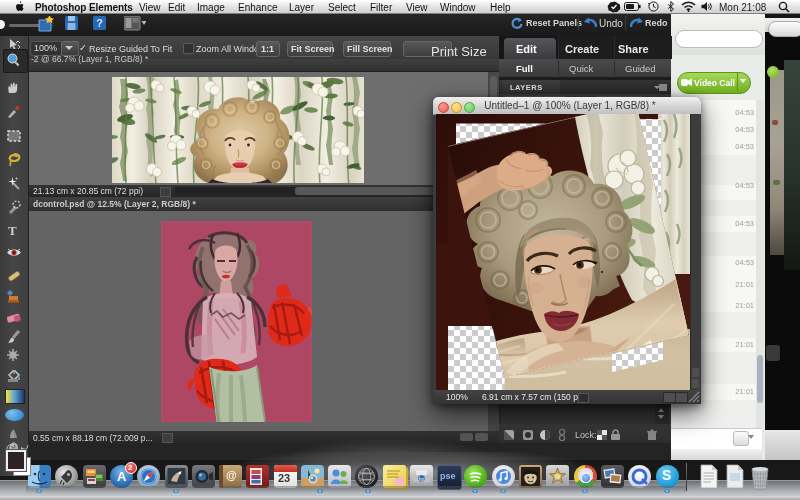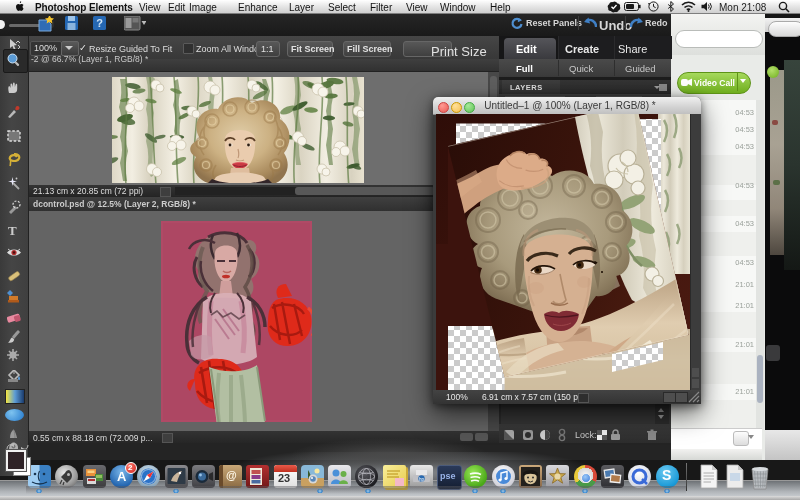--- a/index.html
+++ b/index.html
@@ -94,54 +94,54 @@
 <svg class="abs" style="left:510px;top:17px" width="13" height="13">
     <path d="M10.5 3.5 A4.5 4.5 0 1 0 11.5 7" stroke="#4f8fd0" stroke-width="2.2" fill="none"></path>
     <path d="M8 1 l4 2.2 -4.2 2z" fill="#4f8fd0"></path>
   </svg>
 <div class="abs tx" style="left:526px;top:18px;font-size:9px;font-weight:bold;color:#d6d6d6">Reset Panels</div>
 <div class="abs" style="left:578px;top:16px;width:1px;height:14px;background:#3c3c3c"></div>
 <svg class="abs" style="left:583px;top:17px" width="14" height="12">
     <path d="M13 10 A6.5 6.5 0 0 0 3 4" stroke="#3f7fc4" stroke-width="2.4" fill="none"></path>
     <path d="M5.5 0.5 L1 5 L7 6.5 Z" fill="#3f7fc4"></path>
   </svg>
-<div class="abs tx" style="left:599px;top:18px;font-size:13px;font-weight:bold;color:#d6d6d6">Undo</div>
+<div class="abs tx" style="left:599px;top:18px;font-size:10px;font-weight:normal;color:#d6d6d6">Undo</div>
 <div class="abs" style="left:625px;top:16px;width:1px;height:14px;background:#3c3c3c"></div>
 <svg class="abs" style="left:630px;top:17px" width="14" height="12">
     <path d="M1 10 A6.5 6.5 0 0 1 11 4" stroke="#3f7fc4" stroke-width="2.4" fill="none"></path>
     <path d="M8.5 0.5 L13 5 L7 6.5 Z" fill="#3f7fc4"></path>
   </svg>
 <div class="abs tx" style="left:645px;top:18px;font-size:9px;font-weight:bold;color:#d6d6d6">Redo</div>
 
 <div class="abs" style="left:0;top:36px;width:671px;height:23px;background:linear-gradient(#464646,#383838)"></div>
 <div class="abs" style="left:30px;top:41px;width:30px;height:13px;background:#333;border:1px solid #555;border-radius:2px"></div>
 <div class="abs tx" style="left:34px;top:43px;font-size:9px;color:#ddd">100%</div>
 <div class="abs" style="left:61px;top:41px;width:16px;height:13px;background:linear-gradient(#5a5a5a,#3a3a3a);border:1px solid #666;border-radius:2px"></div>
 <div class="abs" style="left:65px;top:46px;width:0;height:0;border-left:4px solid transparent;border-right:4px solid transparent;border-top:4px solid #ccc"></div>
 <div class="abs tx" style="left:80px;top:42px;font-size:9.5px;color:#2a2a2a">✓</div>
 <div class="abs tx" style="left:79px;top:42px;font-size:9.5px;color:#ddd">✓</div>
 <div class="abs tx" style="left:89px;top:44px;font-size:9px;color:#ddd">Resize Guided To Fit</div>
 <div class="abs" style="left:183px;top:43px;width:9px;height:9px;background:#303030;border:1px solid #5a5a5a;border-radius:1px"></div>
 <div class="abs tx" style="left:196px;top:44px;font-size:9px;color:#ddd">Zoom All Windows</div>
 <div class="abs" style="left:256px;top:41px;width:22px;height:14px;background:linear-gradient(#585858,#3f3f3f);border:1px solid #666;border-radius:3px"></div>
-<div class="abs tx" style="left:261px;top:44px;font-size:9px;font-weight:normal;color:#e2e2e2">1:1</div>
+<div class="abs tx" style="left:261px;top:44px;font-size:9px;font-weight:bold;color:#e2e2e2">1:1</div>
 <div class="abs" style="left:287px;top:41px;width:44px;height:14px;background:linear-gradient(#585858,#3f3f3f);border:1px solid #666;border-radius:3px"></div>
 <div class="abs tx" style="left:291px;top:44px;font-size:9px;font-weight:bold;color:#e2e2e2">Fit Screen</div>
 <div class="abs" style="left:343px;top:41px;width:46px;height:14px;background:linear-gradient(#585858,#3f3f3f);border:1px solid #666;border-radius:3px"></div>
 <div class="abs tx" style="left:347px;top:44px;font-size:9px;font-weight:bold;color:#e2e2e2">Fill Screen</div>
 <div class="abs" style="left:403px;top:41px;width:47px;height:14px;background:linear-gradient(#585858,#3f3f3f);border:1px solid #666;border-radius:3px"></div>
 <div class="abs tx" style="left:431px;top:44px;font-size:13px;font-weight:normal;color:#e2e2e2">Print Size</div>
 
 <div class="abs" style="left:499px;top:36px;width:172px;height:23px;background:#161617"></div>
 <div class="abs" style="left:558px;top:36px;width:55px;height:23px;background:#1d1d1f;border-left:1px solid #2a2a2c"></div>
 <div class="abs" style="left:614px;top:36px;width:57px;height:23px;background:#1d1d1f;border-left:1px solid #2a2a2c"></div>
 <div class="abs" style="left:504px;top:38px;width:52px;height:21px;background:linear-gradient(#55555a,#3a3a3e);border-radius:4px 4px 0 0"></div>
 <div class="abs tx" style="left:516px;top:43px;font-size:11px;font-weight:bold;color:#fff">Edit</div>
 <div class="abs tx" style="left:565px;top:43px;font-size:11px;font-weight:bold;color:#e8e8e8">Create</div>
-<div class="abs tx" style="left:618px;top:43px;font-size:11px;font-weight:normal;color:#e8e8e8">Share</div>
+<div class="abs tx" style="left:618px;top:43px;font-size:11px;font-weight:bold;color:#e8e8e8">Share</div>
 <div class="abs" style="left:499px;top:59px;width:172px;height:18px;background:linear-gradient(#4a4a4a,#3a3a3a)"></div>
 <div class="abs" style="left:558px;top:60px;width:1px;height:16px;background:#2e2e2e"></div>
 <div class="abs" style="left:614px;top:60px;width:1px;height:16px;background:#2e2e2e"></div>
 <div class="abs tx" style="left:516px;top:63px;font-size:9.5px;font-weight:bold;color:#fff">Full</div>
 <div class="abs tx" style="left:569px;top:63px;font-size:9.5px;color:#c8c8c8">Quick</div>
 <div class="abs tx" style="left:625px;top:63px;font-size:9.5px;color:#c8c8c8">Guided</div>
 <div class="abs" style="left:499px;top:77px;width:172px;height:3px;background:#1d1d1d"></div>
 <div class="abs" style="left:499px;top:80px;width:172px;height:14px;background:linear-gradient(#343434,#282828)"></div>
 <div class="abs" style="left:502px;top:80px;width:58px;height:14px;background:linear-gradient(#3e3e3e,#2e2e2e)"></div>
 <div class="abs tx" style="left:510px;top:83px;font-size:7.5px;font-weight:bold;color:#ddd;letter-spacing:.5px">LAYERS</div>
@@ -896,21 +896,21 @@
 <div class="abs" style="left:664px;top:489px;width:6px;height:4px;background:radial-gradient(circle,#bfe4ff,#2a8ae0 60%,rgba(42,138,224,0));border-radius:50%"></div>
 <div class="abs" style="left:26px;top:486px;width:660px;height:8px;background:linear-gradient(rgba(90,90,95,.5),rgba(140,140,145,0));"></div>
 
 <div class="abs" style="left:0;top:0;width:800px;height:13px;background:linear-gradient(#ffffff,#e8e8e8 45%,#cfcfcf);border-bottom:1px solid #7e7e7e"></div>
 <svg class="abs" style="left:14px;top:1px" width="11" height="11" viewBox="0 0 11 11">
     <path d="M7.2 1.1 C7.3 .3 6.8 0 6.4 .4 C5.9 .8 5.7 1.5 5.9 2 C6.3 2.3 7 1.8 7.2 1.1 Z M8.6 5.8 C8.6 4.6 9.5 4.1 9.5 4 C8.9 3.1 8 3 7.7 3 C6.9 2.9 6.3 3.4 5.9 3.4 C5.5 3.4 4.9 3 4.3 3 C3.2 3 2 3.9 2 5.7 C2 7.7 3.4 9.9 4.3 9.9 C4.7 9.9 5.2 9.5 5.9 9.5 C6.6 9.5 6.9 9.9 7.5 9.9 C8.4 9.9 9.3 8.3 9.5 7.6 C8.9 7.3 8.6 6.6 8.6 5.8 Z" fill="#111"></path>
   </svg>
 <div class="abs tx" style="left:35px;top:1.5px;font-size:10px;font-weight:bold;color:#111;letter-spacing:-0.1px">Photoshop Elements</div>
 <div class="abs tx" style="left:139px;top:1.5px;font-size:10px;color:#111">View</div>
 <div class="abs tx" style="left:168px;top:1.5px;font-size:10px;color:#111">Edit</div>
-<div class="abs tx" style="left:189px;top:1.5px;font-size:10px;color:#111">Image</div>
+<div class="abs tx" style="left:197px;top:1.5px;font-size:10px;color:#111">Image</div>
 <div class="abs tx" style="left:238px;top:1.5px;font-size:10px;color:#111">Enhance</div>
 <div class="abs tx" style="left:289px;top:1.5px;font-size:10px;color:#111">Layer</div>
 <div class="abs tx" style="left:328px;top:1.5px;font-size:10px;color:#111">Select</div>
 <div class="abs tx" style="left:370px;top:1.5px;font-size:10px;color:#111">Filter</div>
 <div class="abs tx" style="left:406px;top:1.5px;font-size:10px;color:#111">View</div>
 <div class="abs tx" style="left:440px;top:1.5px;font-size:10px;color:#111">Window</div>
 <div class="abs tx" style="left:490px;top:1.5px;font-size:10px;color:#111">Help</div>
 
 <svg class="abs" style="left:607px;top:1px" width="14" height="12">
     <path d="M7 0.5 C9 0.5 10 1.5 10.5 2.5 C12.5 2.5 13.5 4 13 5.8 C13.8 7 13.2 9 11.5 9.5 C11 10.8 9.5 11.5 8 11 C6.5 11.8 4.5 11.3 4 10 C2 10.2 0.8 8.8 1.2 7 C0.2 5.8 0.6 3.8 2.2 3.2 C2.5 1.5 4.5 0.5 6 1.2 Z" fill="#1a1a1a"></path>

